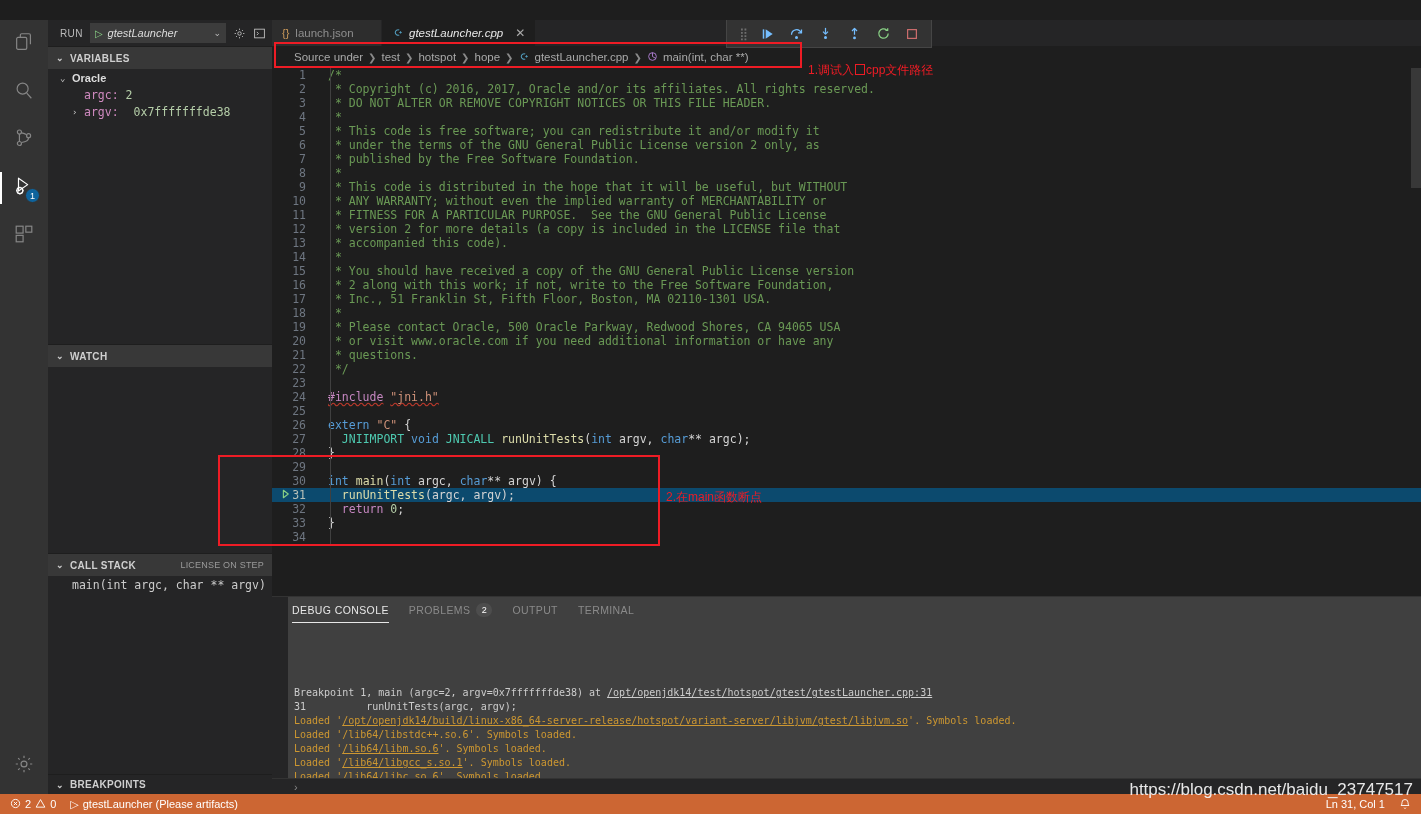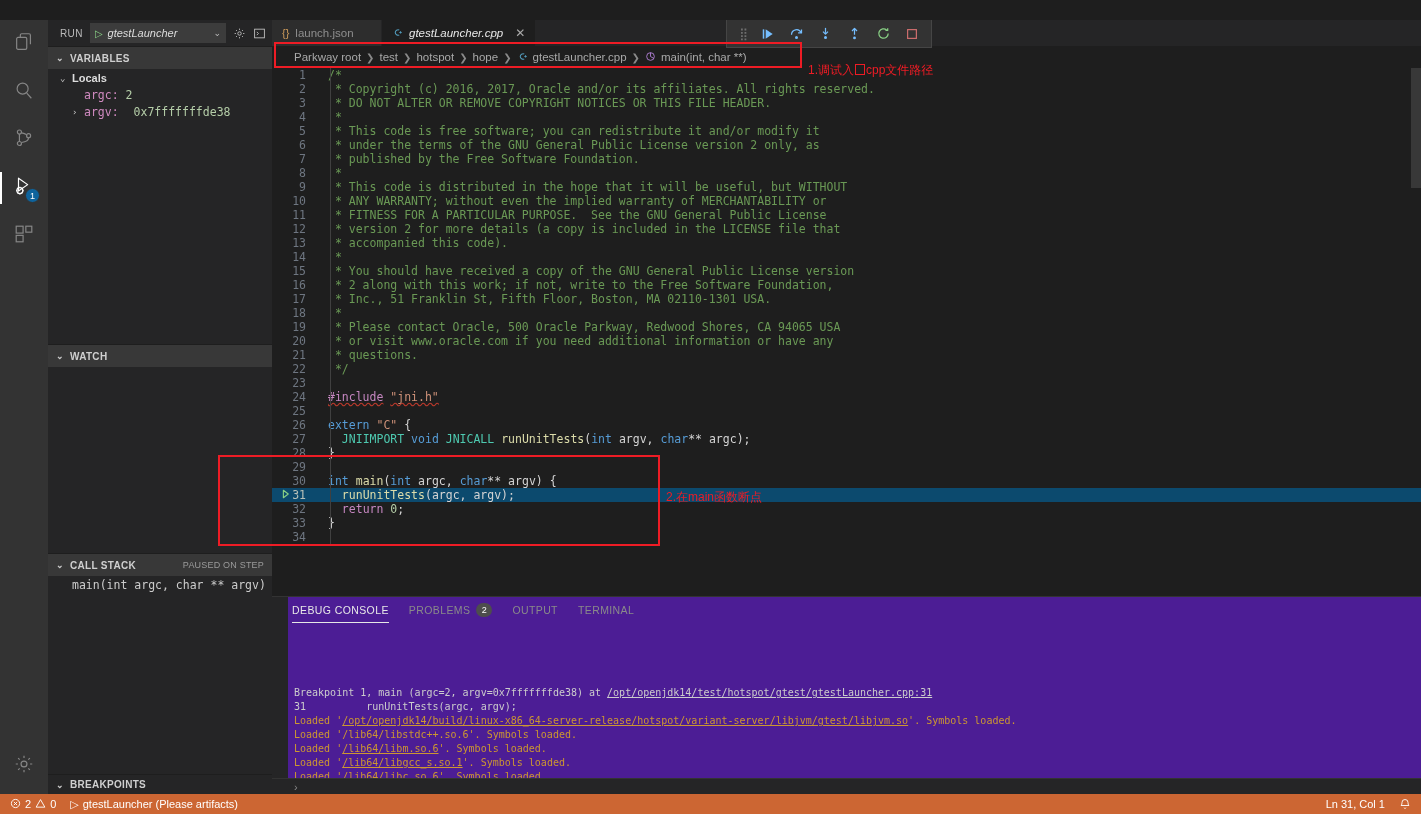--- a/index.html
+++ b/index.html
@@ -147,21 +147,21 @@
   .num { color: #b5cea8; }
   .str { color: #ce9178; }
   .pp { color: #c586c0; }
   .plain { color: #d4d4d4; }
   .inc-link { color: #ce9178; text-decoration: underline; text-decoration-color: #ce9178; }
   .squiggle { text-decoration: underline wavy #c0392b; text-decoration-skip-ink: none; }
 
   
   .panel {
     position: absolute; left: 272px; top: 596px; width: 1149px; height: 198px;
-    background: #4c1d95; border-top: 1px solid #333;
+    background: #404040; border-top: 1px solid #333;
   }
   .panel-tabs { height: 26px; display: flex; align-items: center; padding-left: 20px; gap: 20px; }
   .ptab { font-size: 10.5px; letter-spacing: .4px; color: #8a8a8a; position: relative; height: 26px;
           display: flex; align-items: center; gap: 6px; }
   .ptab.active { color: #e7e7e7; }
   .ptab.active::after {
     content:""; position: absolute; left: 0; right: 0; bottom: 0; height: 1px; background: #e7e7e7;
   }
   .pbadge {
     background: #4d4d4d; color: #fff; border-radius: 8px; min-width: 16px; height: 14px;
@@ -307,21 +307,21 @@
     </div>
 
     <div class="section">
       <div class="section-head">
         <span class="twisty">⌄</span>
         <span>VARIABLES</span>
       </div>
       <div class="sec-body" style="height:275px">
         <div class="var-row">
           <span class="tw">⌄</span>
-          <span class="var-scope">Locals</span>
+          <span class="var-scope">Oracle</span>
         </div>
         <div class="var-row" style="padding-left:36px">
           <span class="var-name">argc:</span>
           <span>&nbsp;</span>
           <span class="var-val-num">2</span>
         </div>
         <div class="var-row" style="padding-left:24px">
           <span class="tw">›</span>
           <span class="var-name">argv:</span>
           <span>&nbsp;</span>
@@ -335,21 +335,21 @@
         <span class="twisty">⌄</span>
         <span>WATCH</span>
       </div>
       <div class="sec-body" style="height:186px"></div>
     </div>
 
     <div class="section">
       <div class="section-head">
         <span class="twisty">⌄</span>
         <span>CALL STACK</span>
-        <span class="state">PAUSED ON STEP</span>
+        <span class="state">LICENSE ON STEP</span>
       </div>
       <div class="sec-body">
         <div class="stack-row">main(int argc, char ** argv)</div>
       </div>
     </div>
   </div>
 
   <div class="breakpoints-bar">
     <span class="twisty">⌄</span>
     <span>BREAKPOINTS</span>
@@ -410,21 +410,21 @@
         </span>
         <span class="dbg-btn dbg-stop">
           <svg width="14" height="14" viewBox="0 0 24 24" fill="none" stroke="currentColor" stroke-width="2">
             <rect x="4.5" y="4.5" width="15" height="15"></rect>
           </svg>
         </span>
       </div>
     </div>
 
     <div class="breadcrumbs">
-      <span>Parkway root</span>
+      <span>Source under</span>
       <span class="bc-sep">❯</span>
       <span>test</span>
       <span class="bc-sep">❯</span>
       <span>hotspot</span>
       <span class="bc-sep">❯</span>
       <span>hope</span>
       <span class="bc-sep">❯</span>
       <span class="bc-cpp">
         <svg width="11" height="11" viewBox="0 0 16 16" fill="none" stroke="currentColor" stroke-width="1.6">
           <path d="M10.5 4.4A4 4 0 1 0 10.5 11.6"></path>
@@ -509,13 +509,14 @@
   </div>
 
   <div class="anno-box" style="left:274px; top:42px; width:528px; height:26px;"></div>
   <div class="anno-text" style="left:808px; top:62px;">
     <span>1.调试入</span><span class="tofu"></span><span>cpp文件路径</span>
   </div>
 
   <div class="anno-box" style="left:218px; top:455px; width:442px; height:91px;"></div>
   <div class="anno-text" style="left:666px; top:489px;">2.在main函数断点</div>
 
+  <div class="watermark">https://blog.csdn.net/baidu_23747517</div>
 </div>
 
 </body></html>

